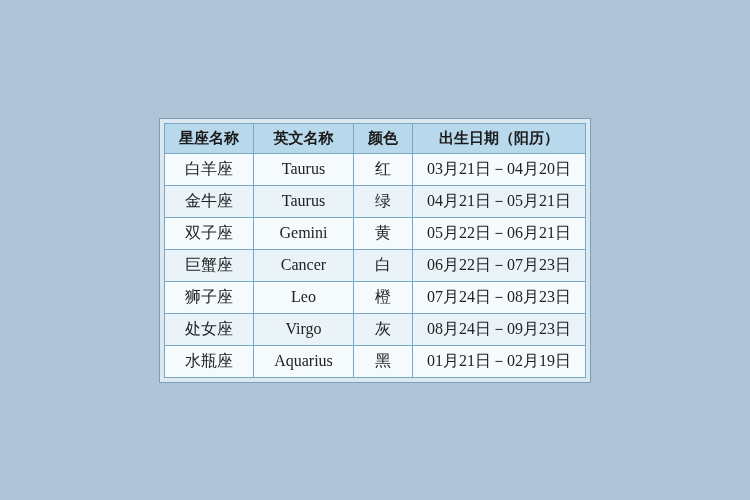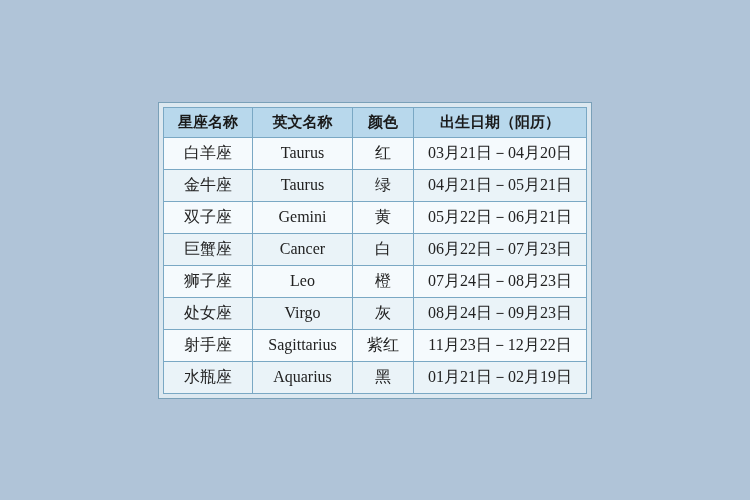--- a/index.html
+++ b/index.html
@@ -102,26 +102,20 @@
           <td>橙</td>
           <td>07月24日－08月23日</td>
         </tr>
         <tr>
           <td>处女座</td>
           <td>Virgo</td>
           <td>灰</td>
           <td>08月24日－09月23日</td>
         </tr>
         <tr>
-          <td>射手座</td>
-          <td>Sagittarius</td>
-          <td>紫红</td>
-          <td>11月23日－12月22日</td>
-        </tr>
-        <tr>
           <td>水瓶座</td>
           <td>Aquarius</td>
           <td>黑</td>
           <td>01月21日－02月19日</td>
         </tr>
       </tbody>
   </table>
 </div>
 
 </body></html>

